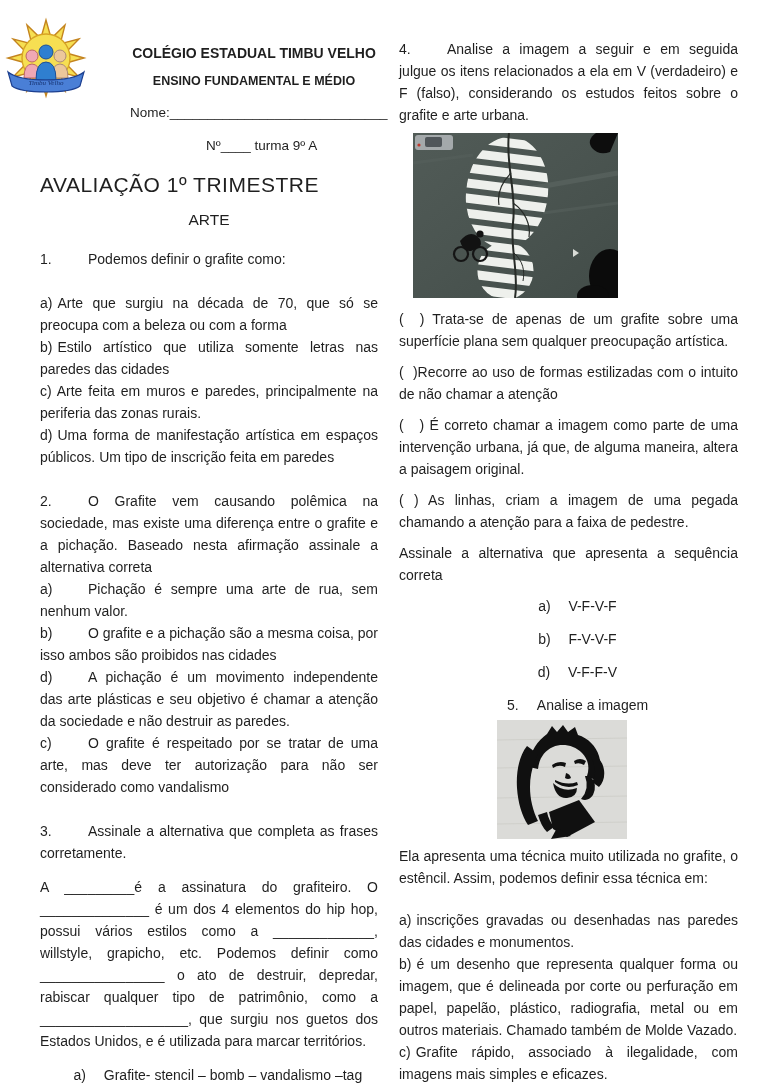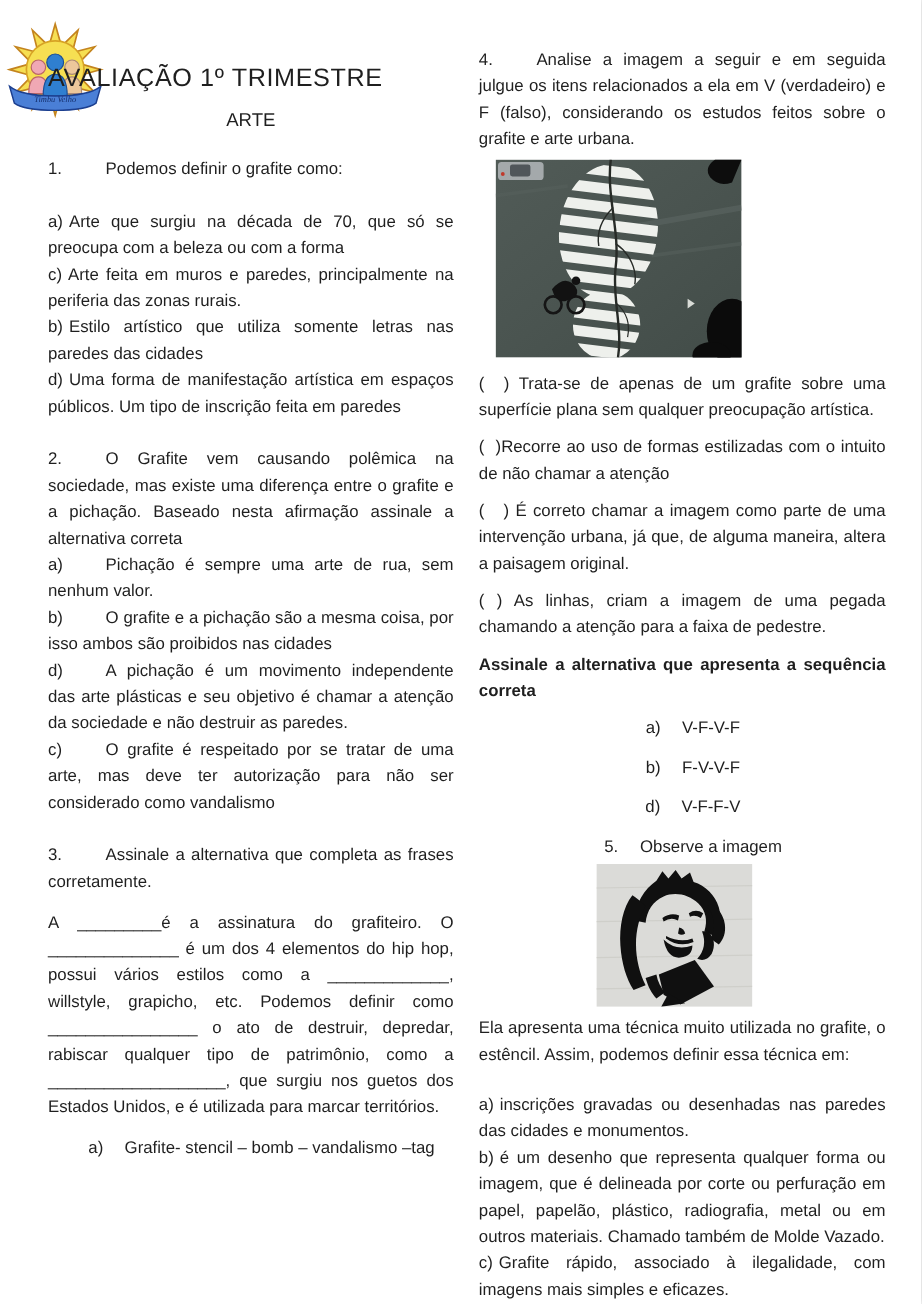--- a/index.html
+++ b/index.html
@@ -75,30 +75,36 @@
         <path d="M32,64 q0,-18 10,-18 q10,0 10,18 Z" fill="#2f7fd0" stroke="#1c4f96"></path>
       </g>
 
       <path d="M4,56 q10,8 38,8 q28,0 38,-8 l-4,14 q-8,6 -34,6 q-26,0 -34,-6 Z" fill="#4a7fd6" stroke="#1c3f8f" stroke-width="1.2"></path>
       <text x="42" y="69" font-size="7" text-anchor="middle" fill="#15306e" font-family="Liberation Serif, DejaVu Serif, serif" font-style="italic">Timbu Velho</text>
     </svg>
   </div>
 
   <div class="col col-left">
 
+    <div class="head-text">
+      <p class="school-name">COLÉGIO ESTADUAL TIMBU VELHO</p>
+      <p class="school-level">ENSINO FUNDAMENTAL E MÉDIO</p>
+      <p class="name-line"><span>Nome:</span><span>_____________________________</span></p>
+      <p class="num-line">Nº____ turma 9º A</p>
+    </div>
 
     <p class="exam-title">AVALIAÇÃO  1º TRIMESTRE</p>
     <p class="subject-title">ARTE</p>
 
     <div>
       <p class="q-head"><span class="olbl">1.</span><span>Podemos definir o grafite como:</span></p>
       <div class="opt-group">
         <p><span class="olbl-sm">a)</span><span>Arte que surgiu na década de 70, que só se preocupa com a beleza ou com a forma</span></p>
+        <p><span class="olbl-sm">b)</span><span>Estilo artístico que utiliza somente letras nas paredes das cidades</span></p>
         <p><span class="olbl-sm">c)</span><span>Arte feita em muros e paredes, principalmente na periferia das zonas rurais.</span></p>
-        <p><span class="olbl-sm">b)</span><span>Estilo artístico que utiliza somente letras nas paredes das cidades</span></p>
         <p><span class="olbl-sm">d)</span><span>Uma forma de manifestação artística em espaços públicos. Um tipo de inscrição feita em paredes</span></p>
       </div>
     </div>
 
     <div>
       <p><span class="olbl">2.</span><span>O Grafite vem causando polêmica na sociedade, mas existe uma diferença entre o grafite e a pichação. Baseado nesta afirmação assinale a alternativa correta</span></p>
       <div class="opt-group">
         <p><span class="olbl">a)</span><span>Pichação é sempre uma arte de rua, sem nenhum valor.</span></p>
         <p><span class="olbl">b)</span><span>O grafite e a pichação são a mesma coisa, por isso ambos são proibidos nas cidades</span></p>
         <p><span class="olbl">d)</span><span>A pichação é um movimento independente das arte plásticas e seu objetivo é chamar a atenção da sociedade e não destruir as paredes.</span></p>
@@ -184,30 +190,30 @@
         </svg>
       </div>
 
       <div>
         <p class="vf">(&nbsp;&nbsp;) Trata-se de apenas de um grafite sobre uma superfície plana sem qualquer preocupação artística.</p>
         <p class="vf">(&nbsp;&nbsp;)Recorre ao uso de formas estilizadas com o intuito de não chamar a atenção</p>
         <p class="vf">(&nbsp;&nbsp;&nbsp;) É correto chamar a imagem como parte de uma intervenção urbana, já que, de alguma maneira, altera a paisagem original.</p>
         <p class="vf">(&nbsp;) As linhas, criam a imagem de uma pegada chamando a atenção para a faixa de pedestre.</p>
       </div>
 
-      <p class="seq-prompt" style="text-align:justify;font-weight:bold;">Assinale a alternativa que apresenta a sequência correta</p>
+      <p class="seq-prompt" style="text-align:justify;">Assinale a alternativa que apresenta a sequência correta</p>
       <div>
         <p class="seq-opt"><span class="olbl">a)</span><span>V-F-V-F</span></p>
         <p class="seq-opt"><span class="olbl">b)</span><span>F-V-V-F</span></p>
         <p class="seq-opt"><span class="olbl">d)</span><span>V-F-F-V</span></p>
       </div>
     </div>
 
     <div>
-      <p class="seq-opt" style="margin-bottom:4px;"><span class="olbl">5.</span><span>Observe a imagem</span></p>
+      <p class="seq-opt" style="margin-bottom:4px;"><span class="olbl">5.</span><span>Analise a imagem</span></p>
 
       <div class="img-bob">
         <svg width="130" height="119" viewBox="0 0 130 119">
           <rect width="130" height="119" fill="#dbdbd8"></rect>
           <g stroke="#cfcfca" stroke-width="1">
             <line x1="0" y1="20" x2="130" y2="18"></line>
             <line x1="0" y1="48" x2="130" y2="46"></line>
             <line x1="0" y1="78" x2="130" y2="76"></line>
             <line x1="0" y1="104" x2="130" y2="102"></line>
           </g>

